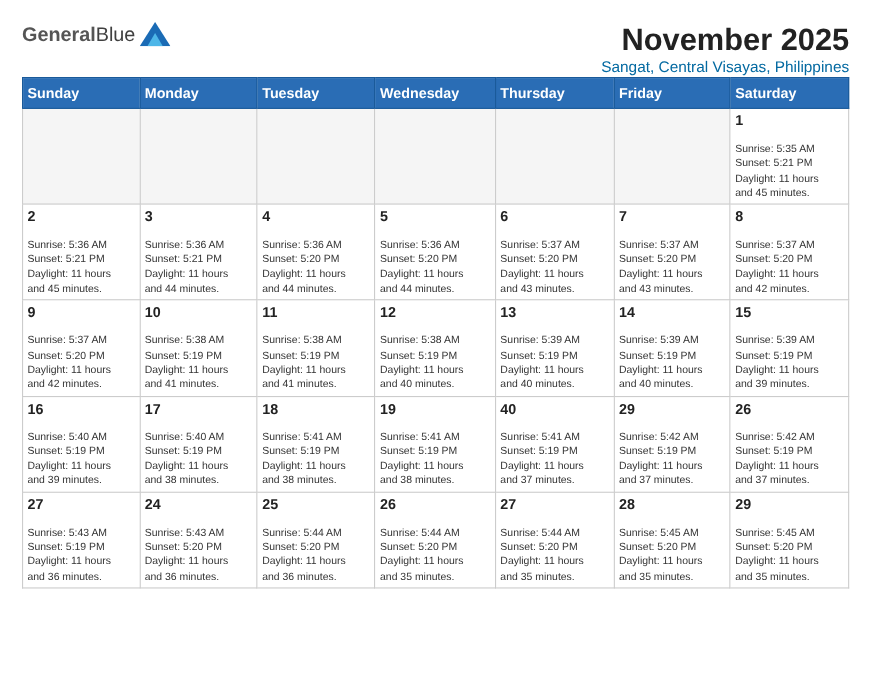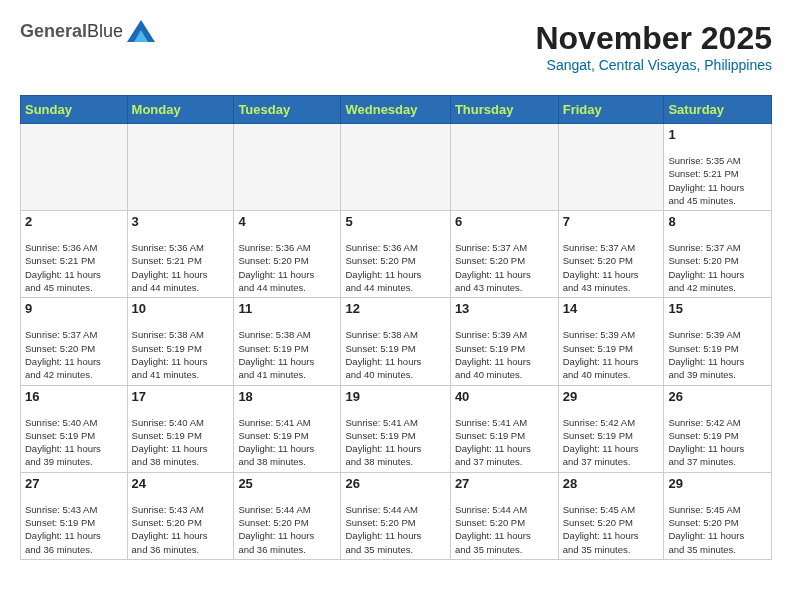--- a/index.html
+++ b/index.html
@@ -7,21 +7,21 @@
       font-family: Arial, sans-serif;
       background: #fff;
       width: 792px;
       min-height: 612px;
       padding: 20px;
     }
     .header {
       display: flex;
       justify-content: space-between;
       align-items: flex-start;
-      margin-bottom: 22px;
+      margin-bottom: 2px;
     }
     .logo {
       display: flex;
       flex-direction: column;
       align-items: flex-start;
     }
     .logo-text {
       display: flex;
       align-items: center;
       font-size: 18px;
@@ -32,36 +32,36 @@
     .logo-blue { color: #404040; font-weight: normal; }
     .logo-icon {
       width: 28px;
       height: 22px;
       margin-left: 4px;
     }
     .title-section {
       text-align: right;
     }
     .month-title {
-      font-size: 32px;
+      font-size: 28px;
       font-weight: bold;
       color: #222;
     }
     .subtitle {
       font-size: 14px;
       color: #0369a1;
     }
     .calendar {
       width: 100%;
       border-collapse: collapse;
       border: 1px solid #ccc;
     }
     .calendar th {
       background: #2a6db5;
-      color: #bef264;
+      color: #ffffff;
       font-size: 13px;
       font-weight: bold;
       padding: 6px 4px;
       text-align: left;
       border: 1px solid #1a5a9a;
     }
     .calendar td {
       border: 1px solid #ccc;
       vertical-align: top;
       padding: 3px 4px;

